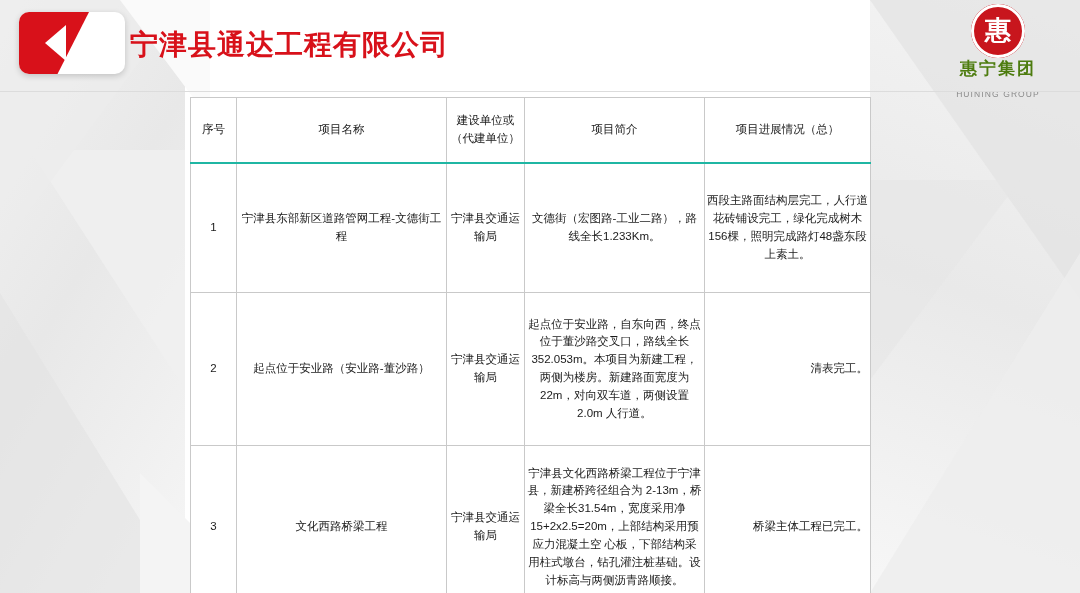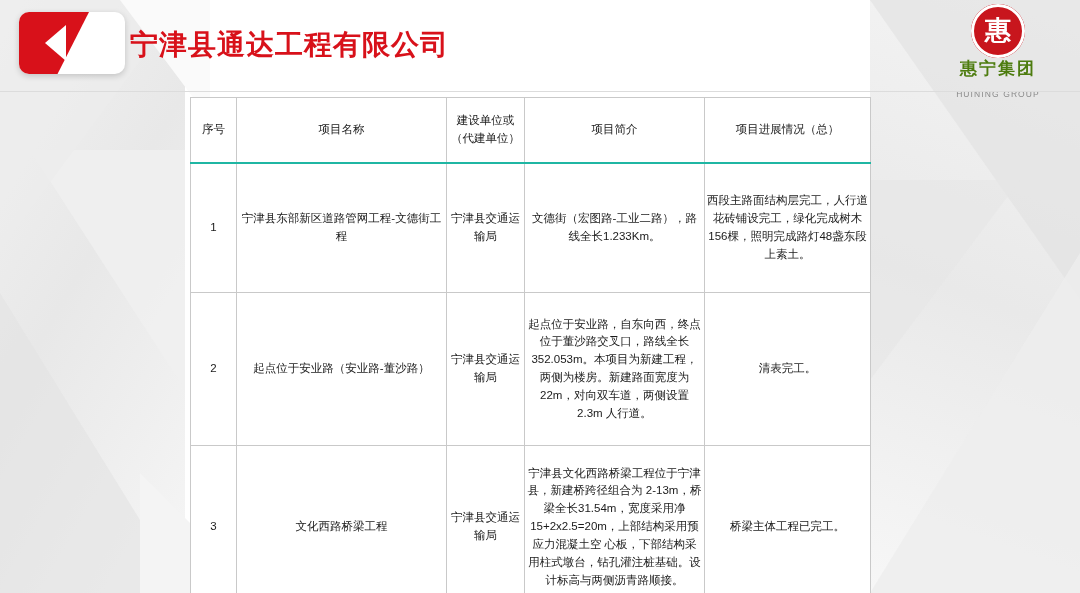--- a/index.html
+++ b/index.html
@@ -220,21 +220,21 @@
   col.c-name  { width: 210px; }
   col.c-unit  { width: 78px; }
   col.c-intro { width: 180px; }
   col.c-prog  { width: 166px; }
 
   td.cell-no { font-size: 12px; }
   td.cell-name { line-height: 1.7; }
   td.cell-unit { line-height: 1.7; }
   td.cell-intro { text-align: center; line-height: 1.75; padding: 7px 7px; margin-left: 6px; }
   td.cell-prog  { text-align: left; line-height: 1.8; padding: 7px 8px; }
-  td.cell-prog.center { text-align: center; }
+  td.cell-prog.center { text-align: right; }
 
   .row-1 td { height: 118px; }
   .row-2 td { height: 142px; }
   .row-3 td { height: 152px; }
 </style>
 </head>
 <body>
 
 <div class="bg">
   <div class="band-left">
@@ -291,21 +291,21 @@
         <td class="cell-no">1</td>
         <td class="cell-name">宁津县东部新区道路管网工程-文德街工程</td>
         <td class="cell-unit">宁津县交通运输局</td>
         <td class="cell-intro">文德街（宏图路-工业二路），路线全长1.233Km。</td>
         <td class="cell-prog">西段主路面结构层完工，人行道花砖铺设完工，绿化完成树木156棵，照明完成路灯48盏东段上素土。</td>
       </tr>
       <tr class="row-2">
         <td class="cell-no">2</td>
         <td class="cell-name">起点位于安业路（安业路-董沙路）</td>
         <td class="cell-unit">宁津县交通运输局</td>
-        <td class="cell-intro">起点位于安业路，自东向西，终点位于董沙路交叉口，路线全长 352.053m。本项目为新建工程，两侧为楼房。新建路面宽度为 22m，对向双车道，两侧设置 2.3m 人行道。</td>
+        <td class="cell-intro">起点位于安业路，自东向西，终点位于董沙路交叉口，路线全长 352.053m。本项目为新建工程，两侧为楼房。新建路面宽度为 22m，对向双车道，两侧设置 2.0m 人行道。</td>
         <td class="cell-prog center">清表完工。</td>
       </tr>
       <tr class="row-3">
         <td class="cell-no">3</td>
         <td class="cell-name">文化西路桥梁工程</td>
         <td class="cell-unit">宁津县交通运输局</td>
         <td class="cell-intro">宁津县文化西路桥梁工程位于宁津县，新建桥跨径组合为 2-13m，桥梁全长31.54m，宽度采用净15+2x2.5=20m，上部结构采用预应力混凝土空 心板，下部结构采用柱式墩台，钻孔灌注桩基础。设计标高与两侧沥青路顺接。</td>
         <td class="cell-prog center">桥梁主体工程已完工。</td>
       </tr>
     </tbody>

